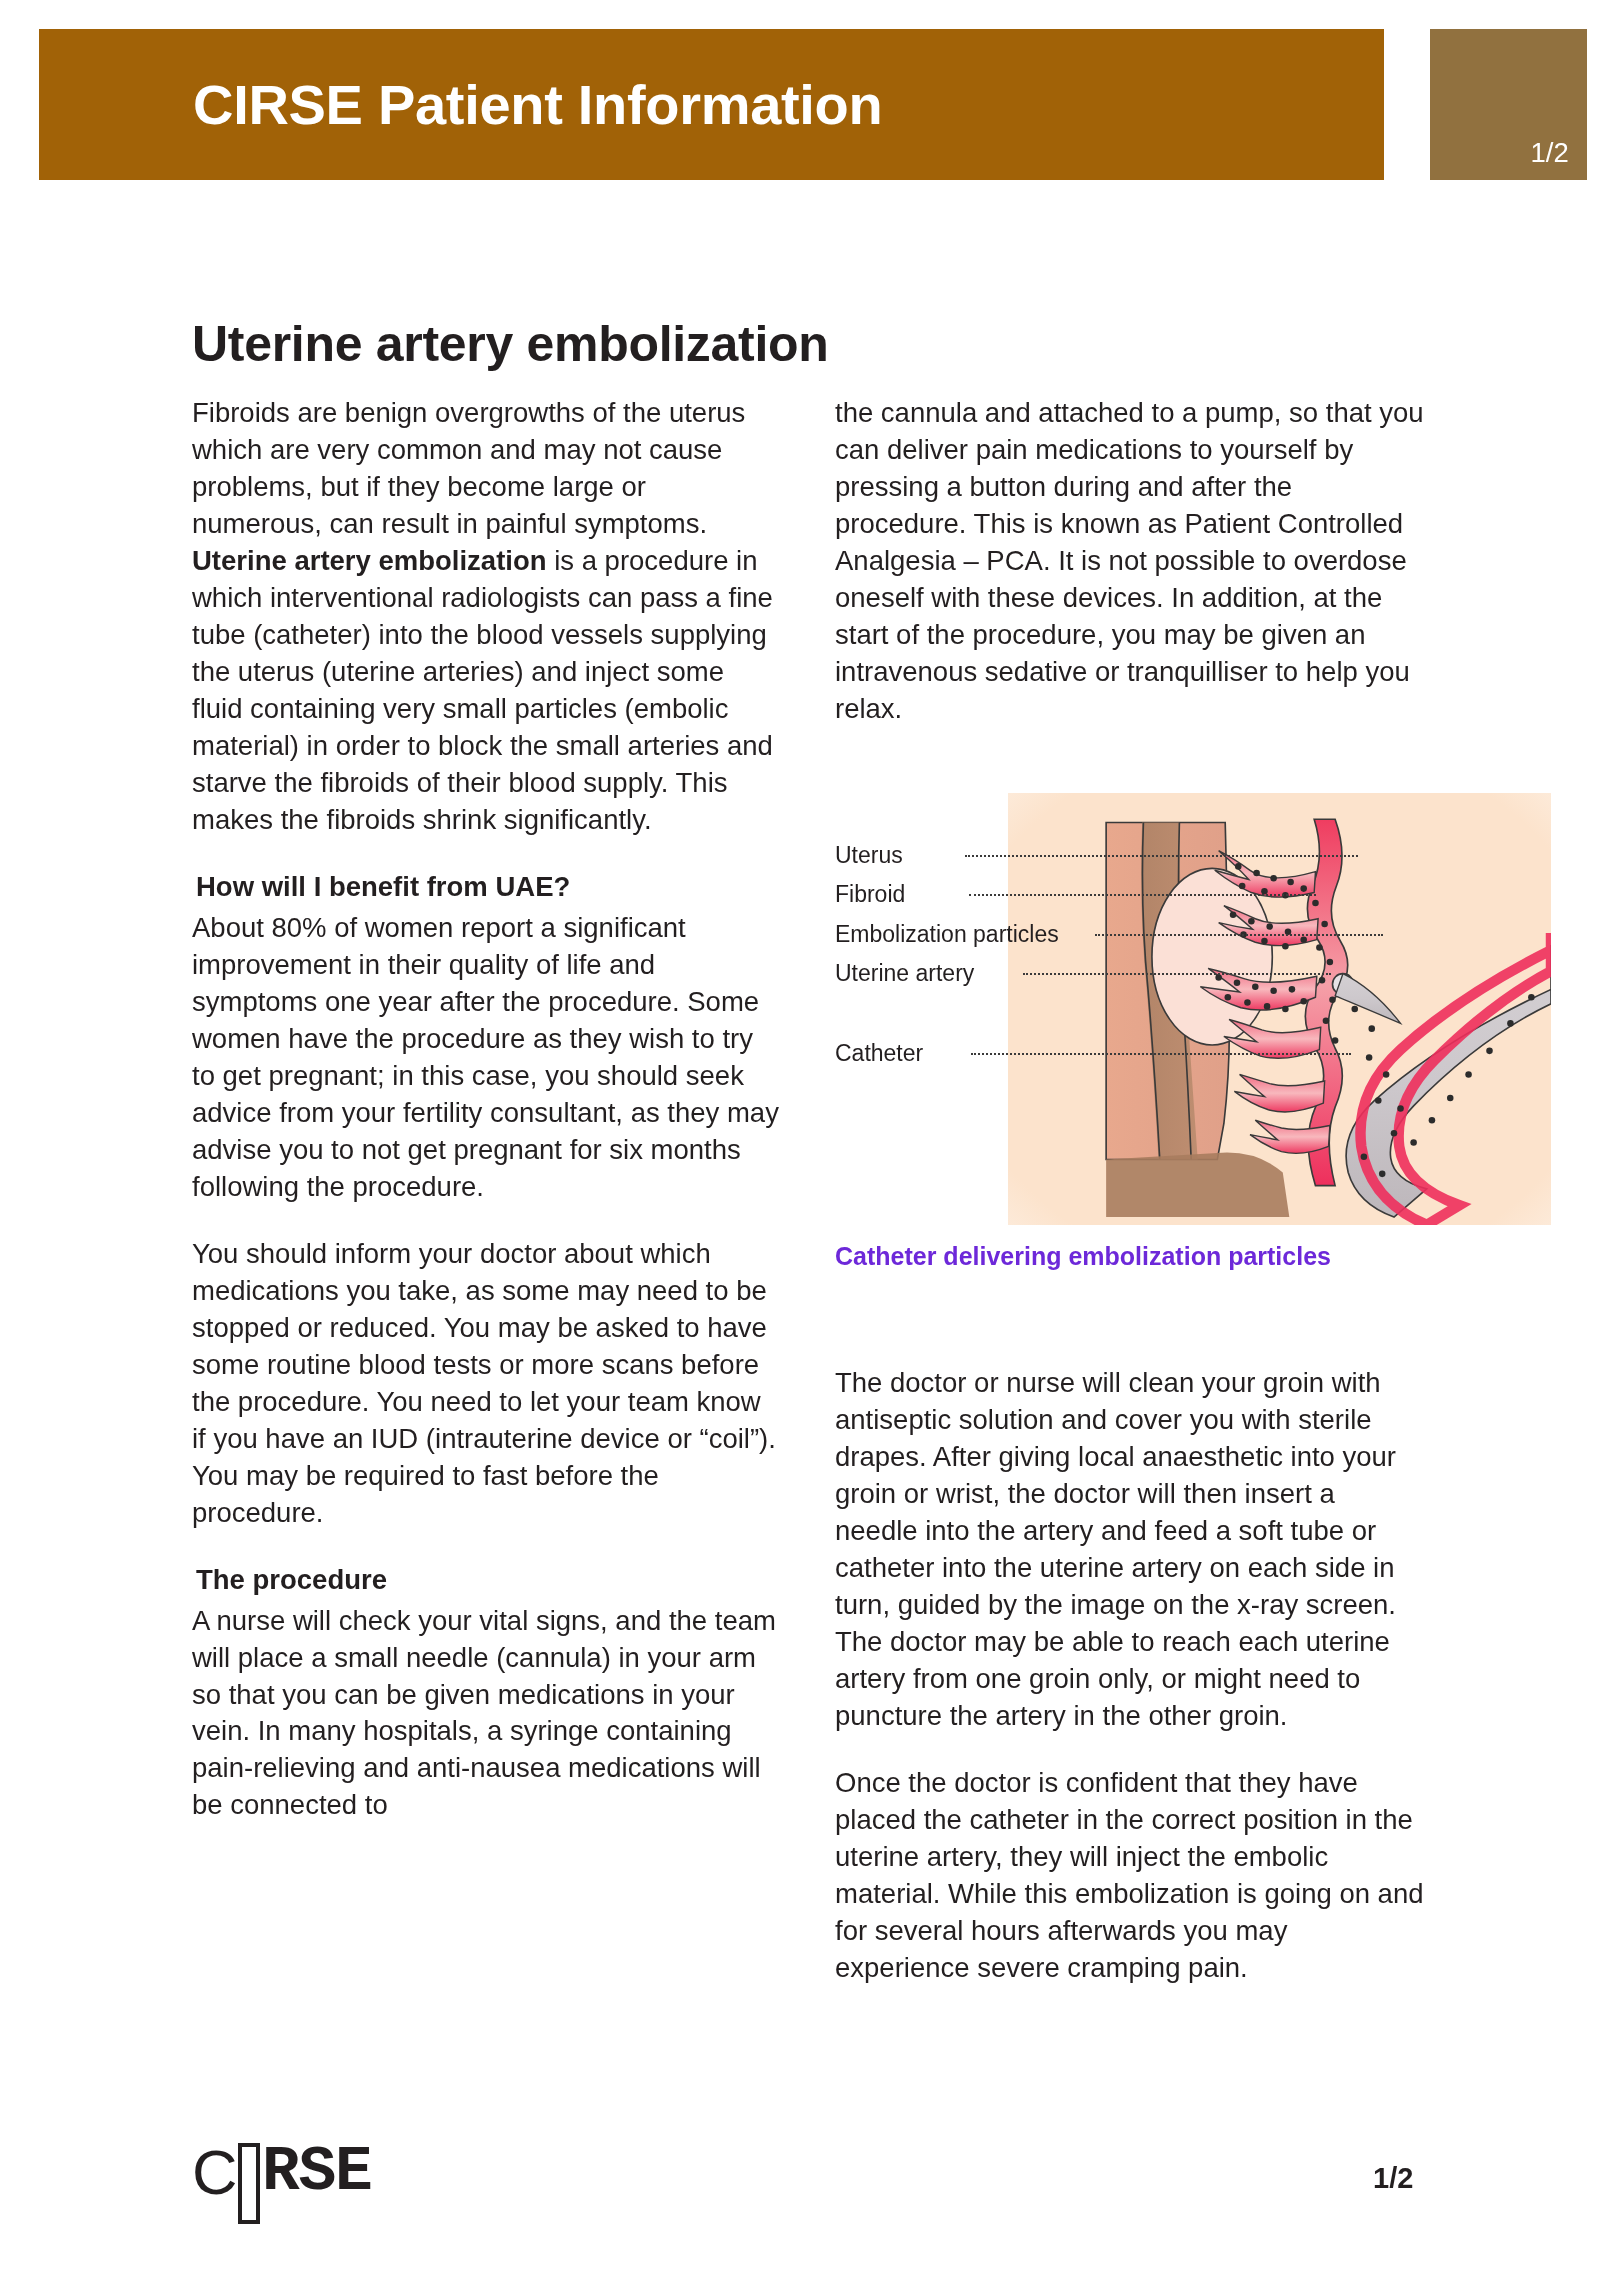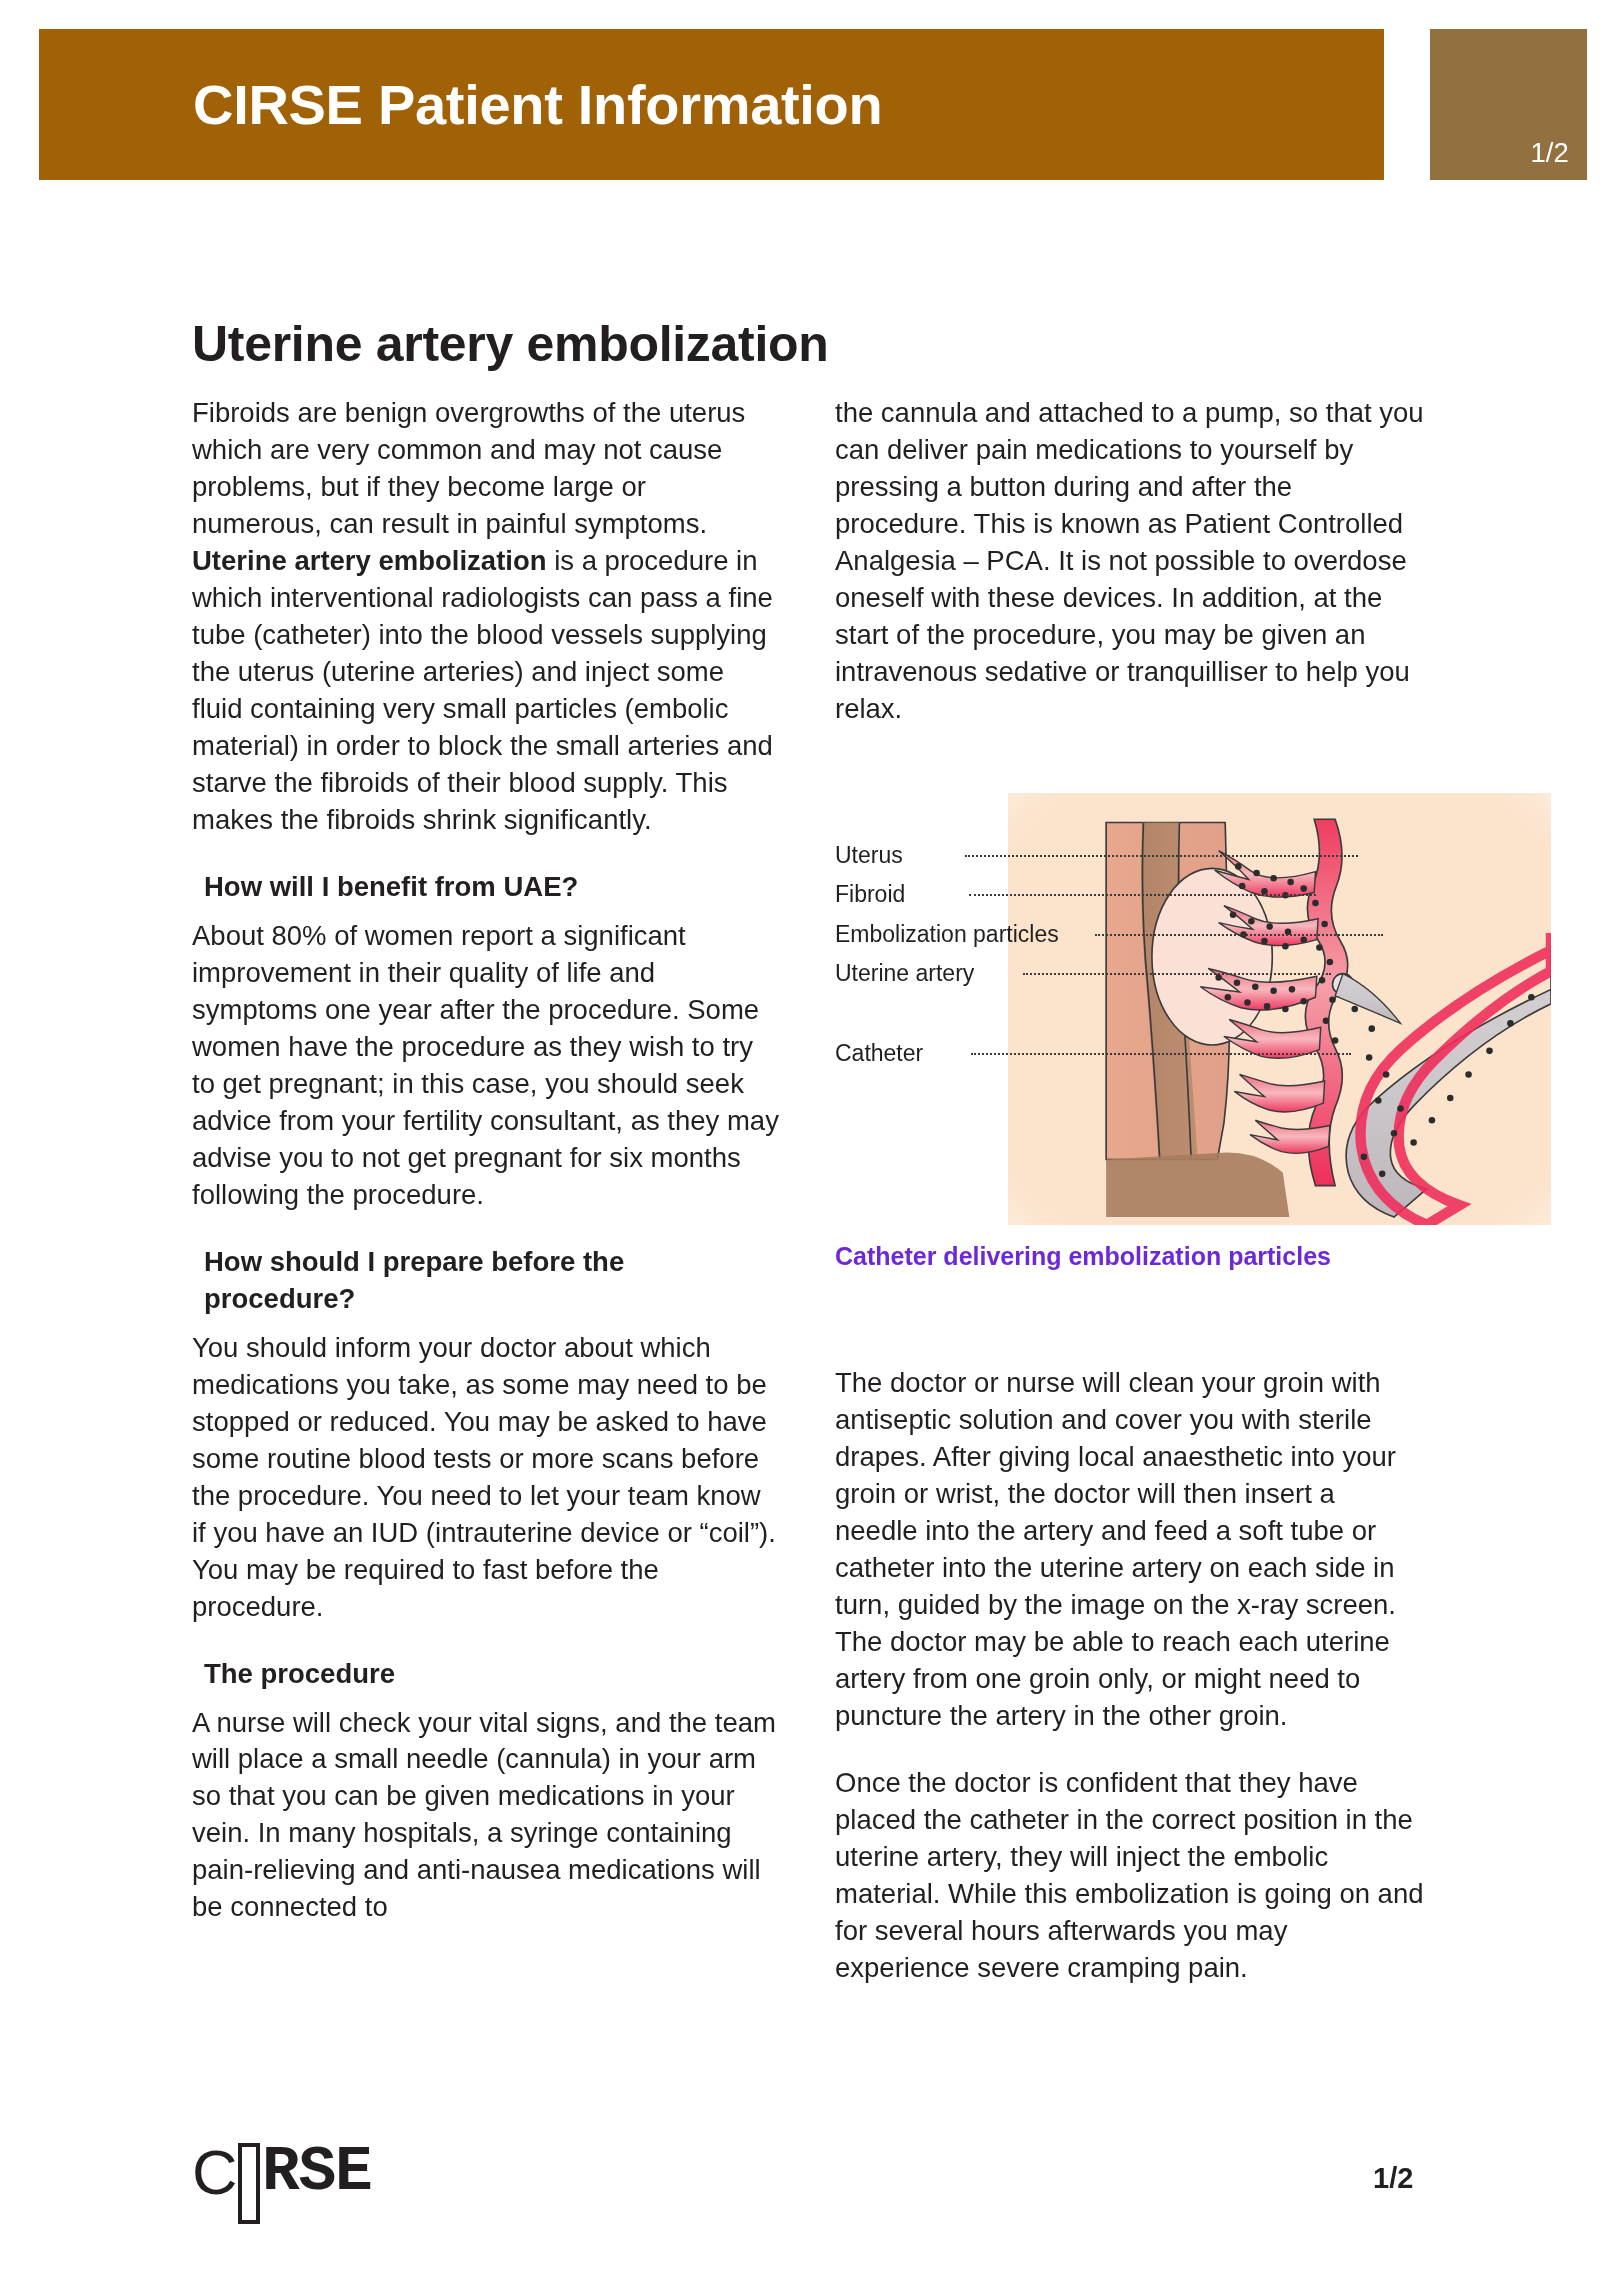--- a/index.html
+++ b/index.html
@@ -77,21 +77,21 @@
   }
   .col-left  { left: 192px; }
   .col-right { left: 835px; }
 
   .col p {
     margin: 0 0 30px 0;
   }
   .col p.nogap { margin-bottom: 0; }
 
   h3.section-head {
-    margin: 12px;
+    margin: 4px;
     font-size: 27.5px;
     font-weight: bold;
     line-height: 1.345;
     color: #231f20;
   }
 
   strong { font-weight: bold; }
 
   
   .figure {
@@ -210,21 +210,20 @@
 </div>
 
 <h1 class="page-title">Uterine artery embolization</h1>
 
 <div class="col col-left">
   <p><span>Fibroids are benign overgrowths of the uterus which are very common and may not cause problems, but if they become large or numerous, can result in painful symptoms. </span><strong>Uterine artery embolization</strong><span> is a procedure in which interventional radiologists can pass a fine tube (catheter) into the blood vessels supplying the uterus (uterine arteries) and inject some fluid containing very small particles (embolic material) in order to block the small arteries and starve the fibroids of their blood supply. This makes the fibroids shrink significantly.</span></p>
 
   <h3 class="section-head">How will I benefit from UAE?</h3>
   <p>About 80% of women report a significant improvement in their quality of life and symptoms one year after the procedure. Some women have the procedure as they wish to try to get pregnant; in this case, you should seek advice from your fertility consultant, as they may advise you to not get pregnant for six months following the procedure.</p>
 
-  <h3 class="section-head">How should I prepare before the procedure?</h3>
   <p>You should inform your doctor about which medications you take, as some may need to be stopped or reduced. You may be asked to have some routine blood tests or more scans before the procedure. You need to let your team know if you have an IUD (intrauterine device or “coil”). You may be required to fast before the procedure.</p>
 
   <h3 class="section-head">The procedure</h3>
   <p class="nogap">A nurse will check your vital signs, and the team will place a small needle (cannula) in your arm so that you can be given medications in your vein. In many hospitals, a syringe containing pain-relieving and anti-nausea medications will be connected to</p>
 </div>
 
 <div class="col col-right">
   <p>the cannula and attached to a pump, so that you can deliver pain medications to yourself by pressing a button during and after the procedure. This is known as Patient Controlled Analgesia – PCA. It is not possible to overdose oneself with these devices. In addition, at the start of the procedure, you may be given an intravenous sedative or tranquilliser to help you relax.</p>
 </div>
 

